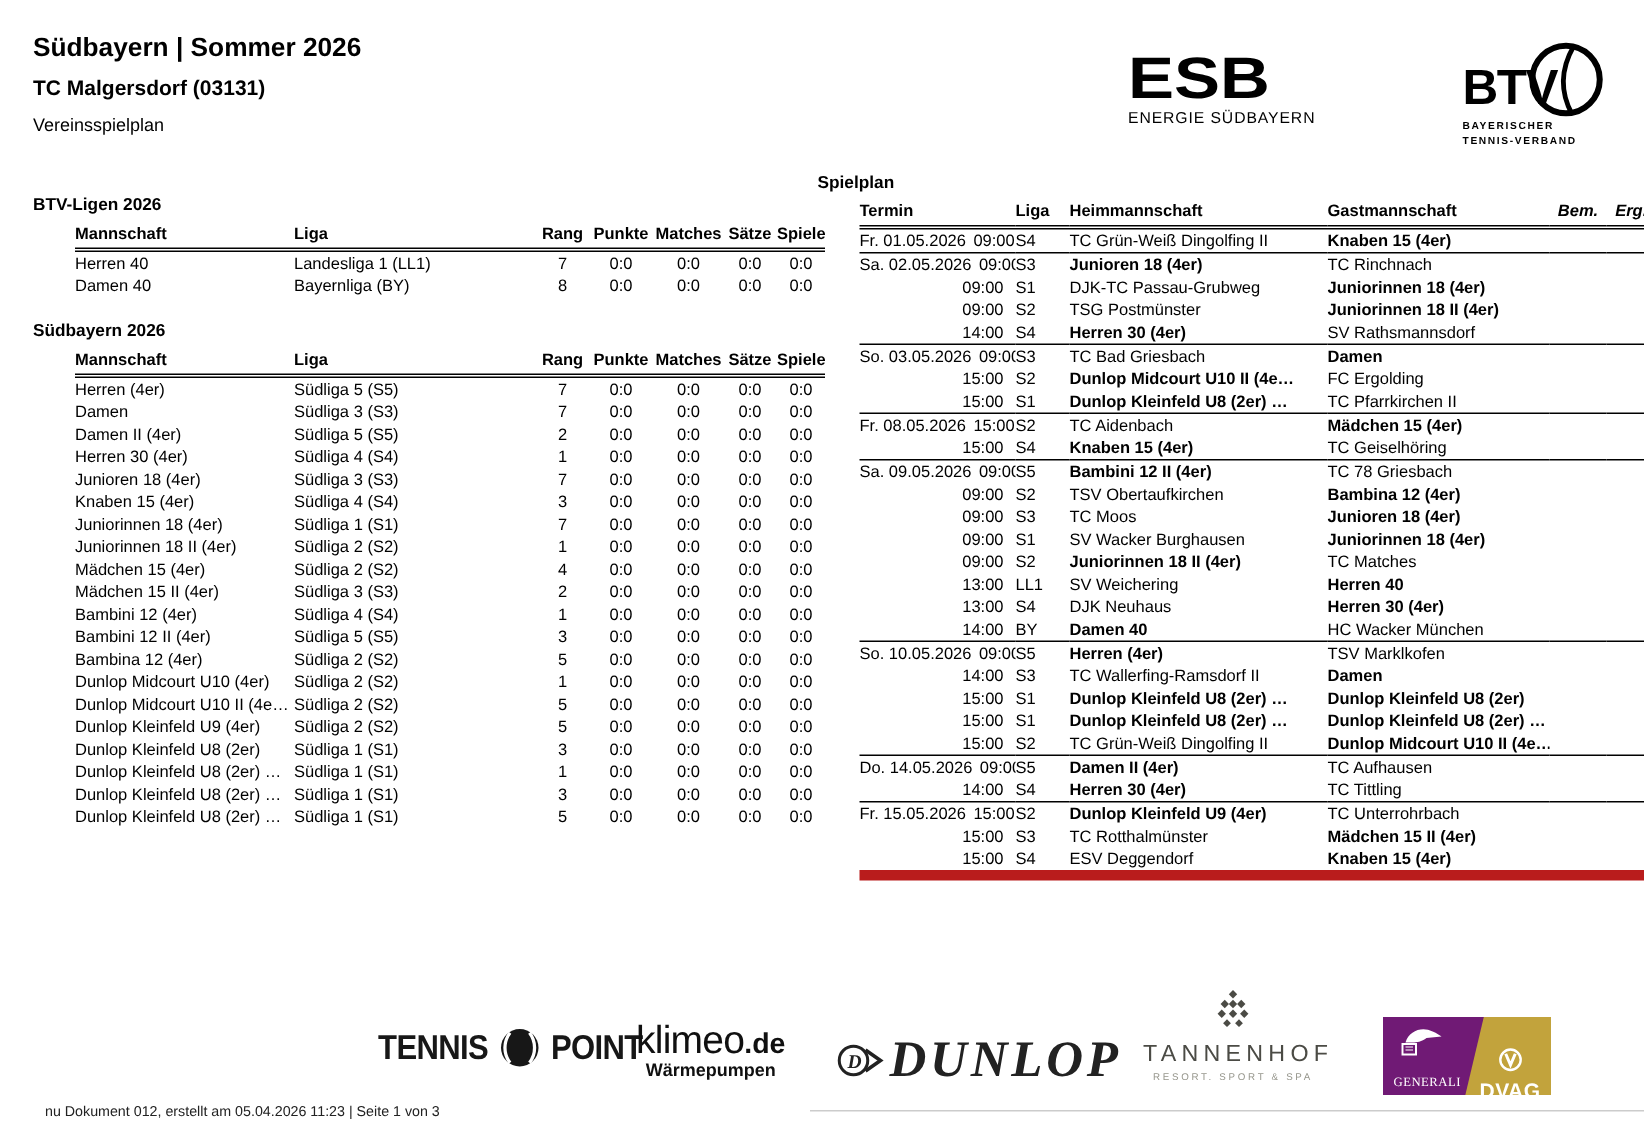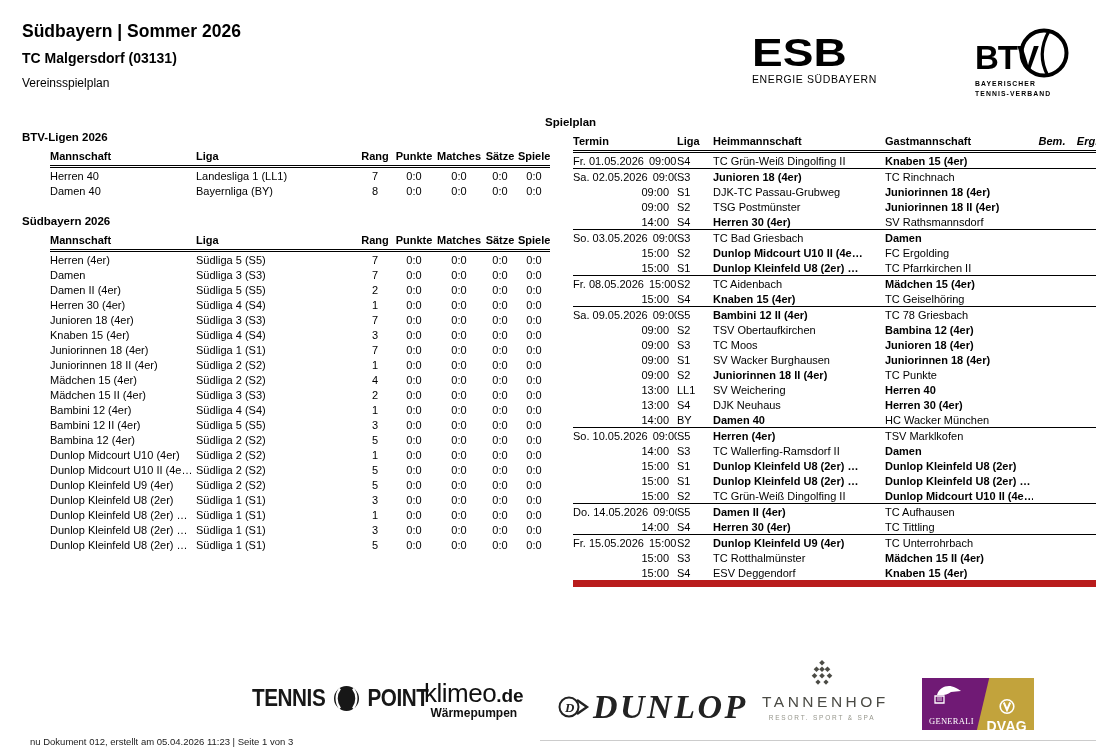--- a/index.html
+++ b/index.html
@@ -484,21 +484,21 @@
           <td>S1</td>
           <td>SV Wacker Burghausen</td>
           <td class="own">Juniorinnen 18 (4er)</td>
           <td class="rgt"></td>
           <td class="rgt"></td>
         </tr>
         <tr>
           <td class="termin"><span class="stime">09:00</span></td>
           <td>S2</td>
           <td class="own">Juniorinnen 18 II (4er)</td>
-          <td>TC Punkte</td>
+          <td>TC Matches</td>
           <td class="rgt"></td>
           <td class="rgt"></td>
         </tr>
         <tr>
           <td class="termin"><span class="stime">13:00</span></td>
           <td>LL1</td>
           <td>SV Weichering</td>
           <td class="own">Herren 40</td>
           <td class="rgt"></td>
           <td class="rgt"></td>

